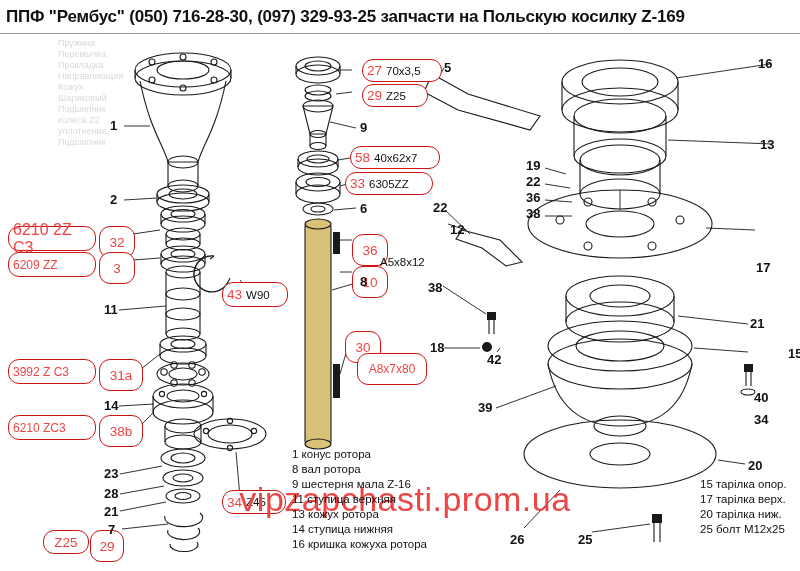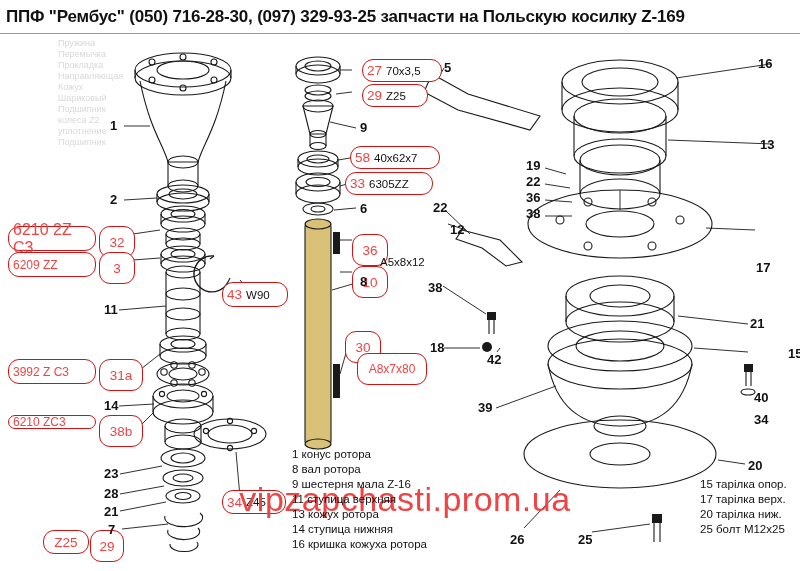--- a/index.html
+++ b/index.html
@@ -316,21 +316,21 @@
       <span class="num">43</span>
       <span class="sub">W90</span>
     </div>
 
     <div class="cbox" style="left:8px;top:325px;width:88px;height:25px;">
       <span class="num" style="font-size:12px">3992 Z C3</span>
     </div>
     <div class="cbox tight" style="left:99px;top:325px;width:44px;height:25px;justify-content:center;">
       <span class="num">31a</span>
     </div>
-    <div class="cbox" style="left:8px;top:381px;width:88px;height:14px;">
+    <div class="cbox" style="left:8px;top:381px;width:88px;height:25px;">
       <span class="num" style="font-size:12px">6210 ZC3</span>
     </div>
     <div class="cbox tight" style="left:99px;top:381px;width:44px;height:25px;justify-content:center;">
       <span class="num">38b</span>
     </div>
 
     <div class="cbox" style="left:222px;top:456px;width:64px;height:24px;">
       <span class="num">34</span>
       <span class="sub">Z45</span>
     </div>

